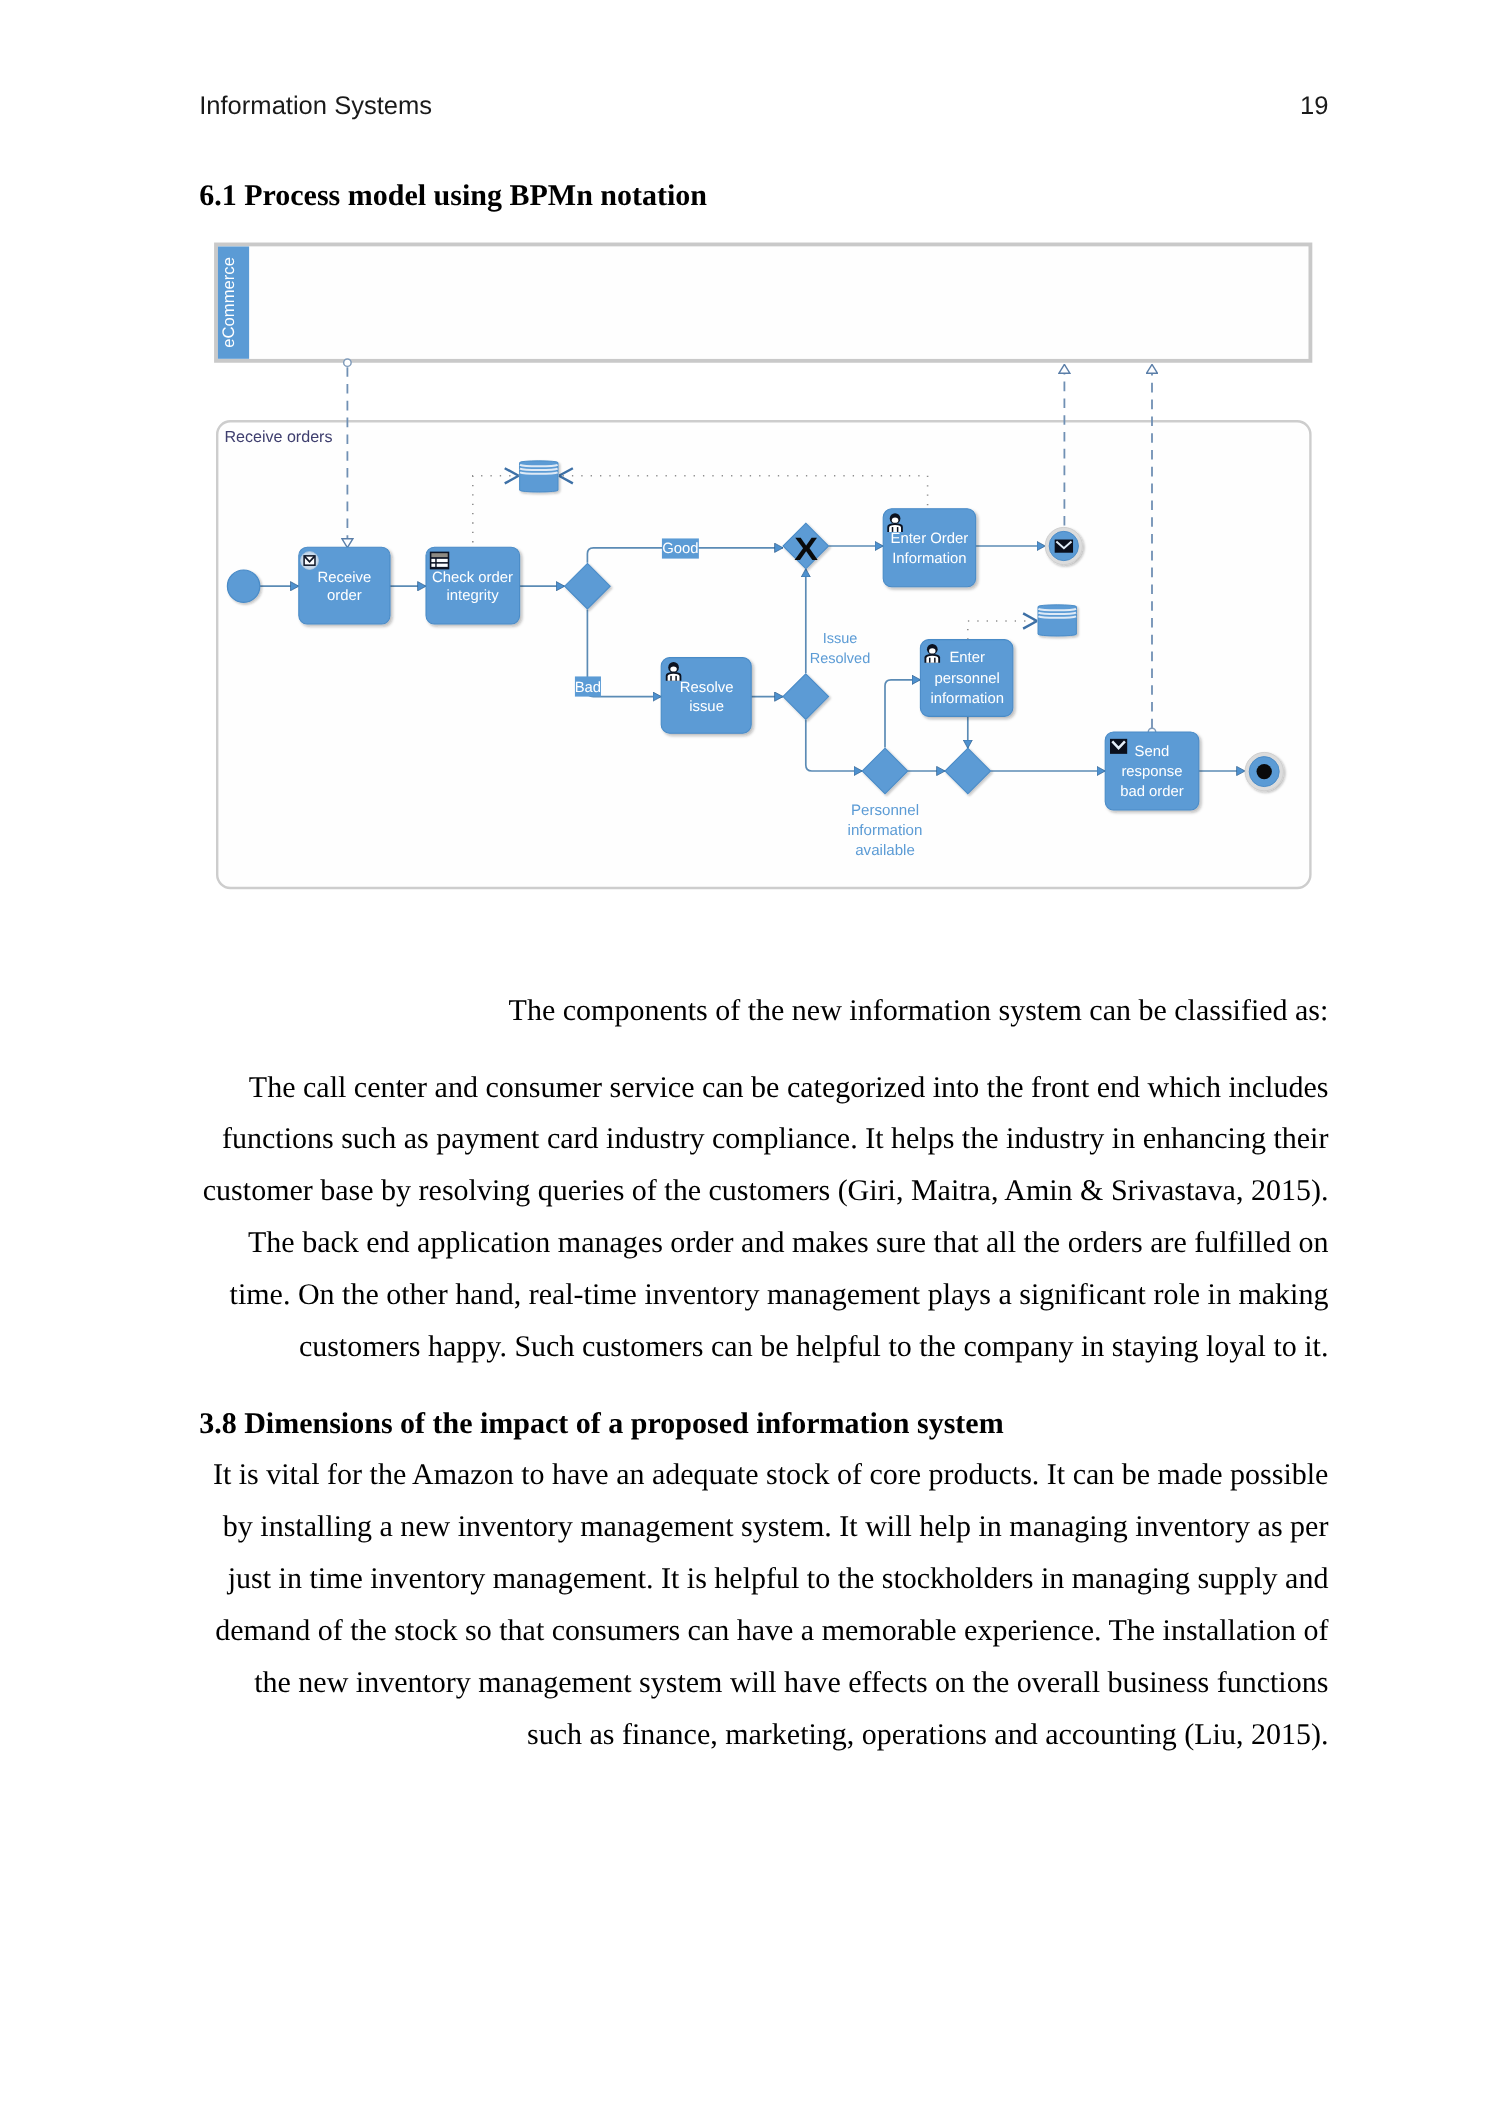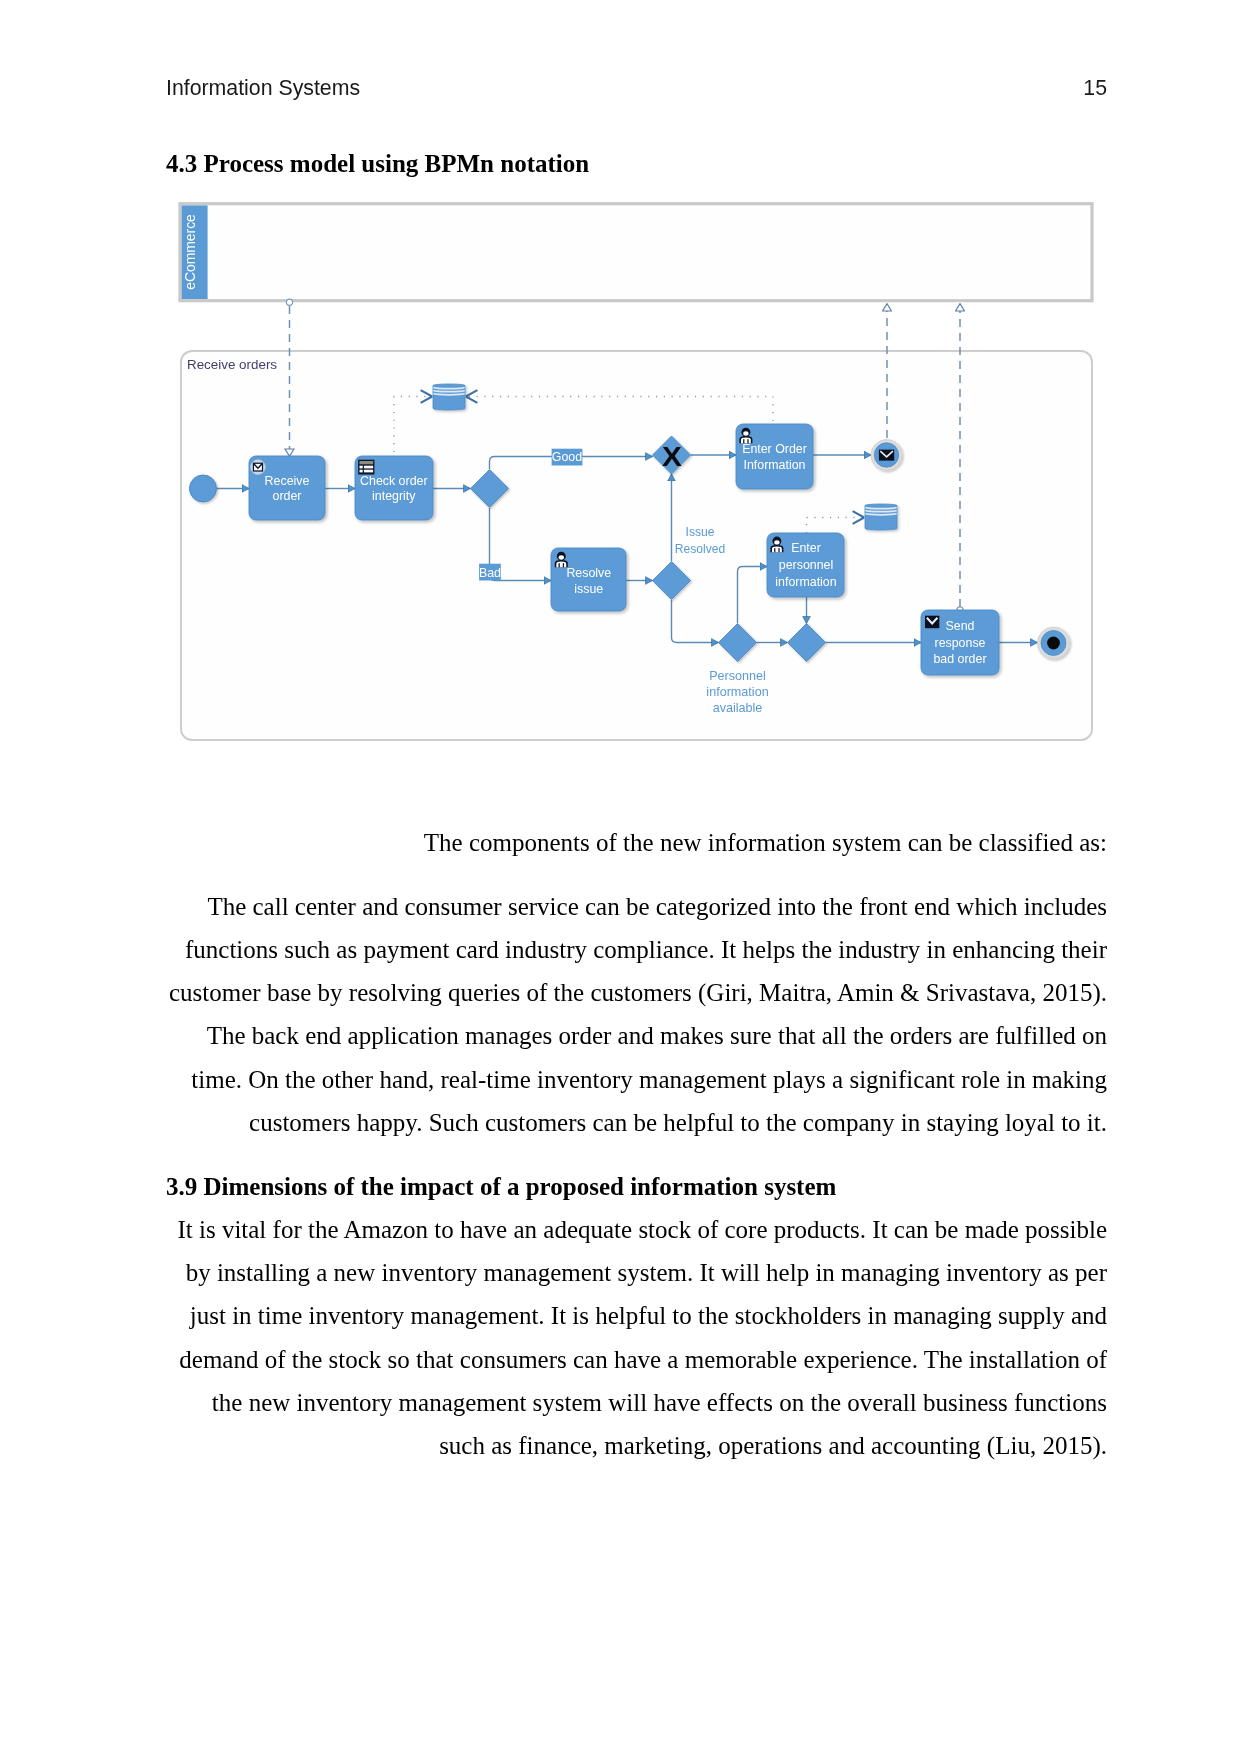--- a/index.html
+++ b/index.html
@@ -23,24 +23,24 @@
   
   #diagram{position:absolute;left:0;top:0;width:1241px;height:1754px;}
 </style>
 </head>
 <body>
 
 <div class="page">
 
   <div id="hdr">
     <span class="t">Information Systems</span>
-    <span class="p">15</span>
+    <span class="p">19</span>
   </div>
 
-  <h2 class="sec" style="top:151.4px">4.3 Process model using BPMn notation</h2>
+  <h2 class="sec" style="top:151.4px">6.1 Process model using BPMn notation</h2>
 
   <div id="diagram">
 <svg id="bpmn" width="1241" height="1754" viewBox="0 0 1241 1754" xmlns="http://www.w3.org/2000/svg">
   <defs>
     <marker id="ah" markerWidth="7.6" markerHeight="8.2" refX="7.2" refY="4.1" orient="auto" markerUnits="userSpaceOnUse">
             <path d="M0.2,0.25 L7.3,4.1 L0.2,7.95 z" fill="#4e91cf" stroke="#2f5f8d" stroke-width="0.6" stroke-linejoin="miter"></path>
           </marker>
     <marker id="mh" markerWidth="8.6" markerHeight="10.4" refX="8.2" refY="5.2" orient="auto" markerUnits="userSpaceOnUse">
             <path d="M0.7,0.7 L8.0,5.2 L0.7,9.7 z" fill="#fcfdff" stroke="#5a7ea8" stroke-width="1.2" stroke-linejoin="miter"></path>
           </marker>
@@ -213,16 +213,16 @@
   <g>
     <text x="721.5" y="679.5" fill="#5b9bd5" font-family="Liberation Sans, sans-serif" font-size="12.6" text-anchor="middle">Personnel</text>
     <text x="721.5" y="696" fill="#5b9bd5" font-family="Liberation Sans, sans-serif" font-size="12.6" text-anchor="middle">information</text>
     <text x="721.5" y="712.4" fill="#5b9bd5" font-family="Liberation Sans, sans-serif" font-size="12.6" text-anchor="middle">available</text>
   </g>
 </svg>
   </div>
 
   <p class="body" style="top:820.6px">The components of the new information system can be classified as:</p>
   <p class="body" style="top:884.7px">The call center and consumer service can be categorized into the front end which includes functions such as payment card industry compliance. It helps the industry in enhancing their customer base by resolving queries of the customers (Giri, Maitra, Amin &amp; Srivastava, 2015). The back end application manages order and makes sure that all the orders are fulfilled on time. On the other hand, real-time inventory management plays a significant role in making customers happy. Such customers can be helpful to the company in staying loyal to it.</p>
-  <h2 class="sec" style="top:1174px">3.9 Dimensions of the impact of a proposed information system</h2>
+  <h2 class="sec" style="top:1174px">3.8 Dimensions of the impact of a proposed information system</h2>
   <p class="body" style="top:1207.9px">It is vital for the Amazon to have an adequate stock of core products. It can be made possible by installing a new inventory management system. It will help in managing inventory as per just in time inventory management. It is helpful to the stockholders in managing supply and demand of the stock so that consumers can have a memorable experience. The installation of the new inventory management system will have effects on the overall business functions such as finance, marketing, operations and accounting (Liu, 2015).</p>
 
 </div>
 
 </body></html>

